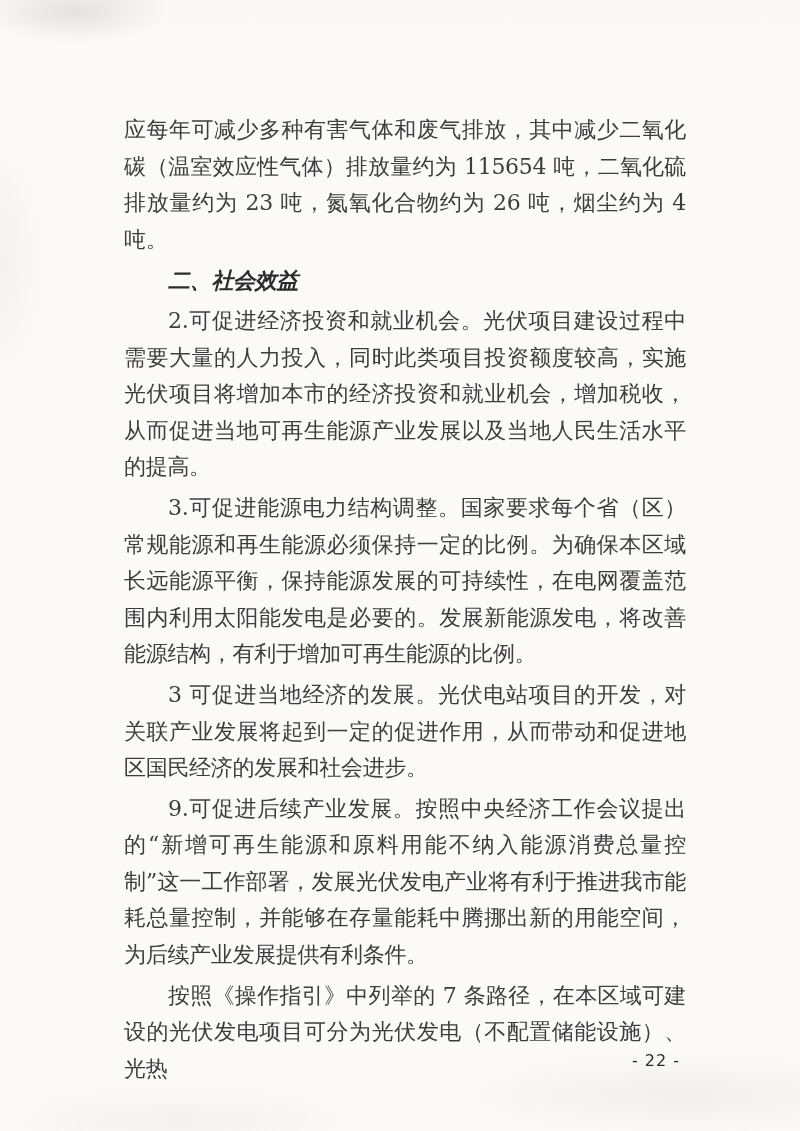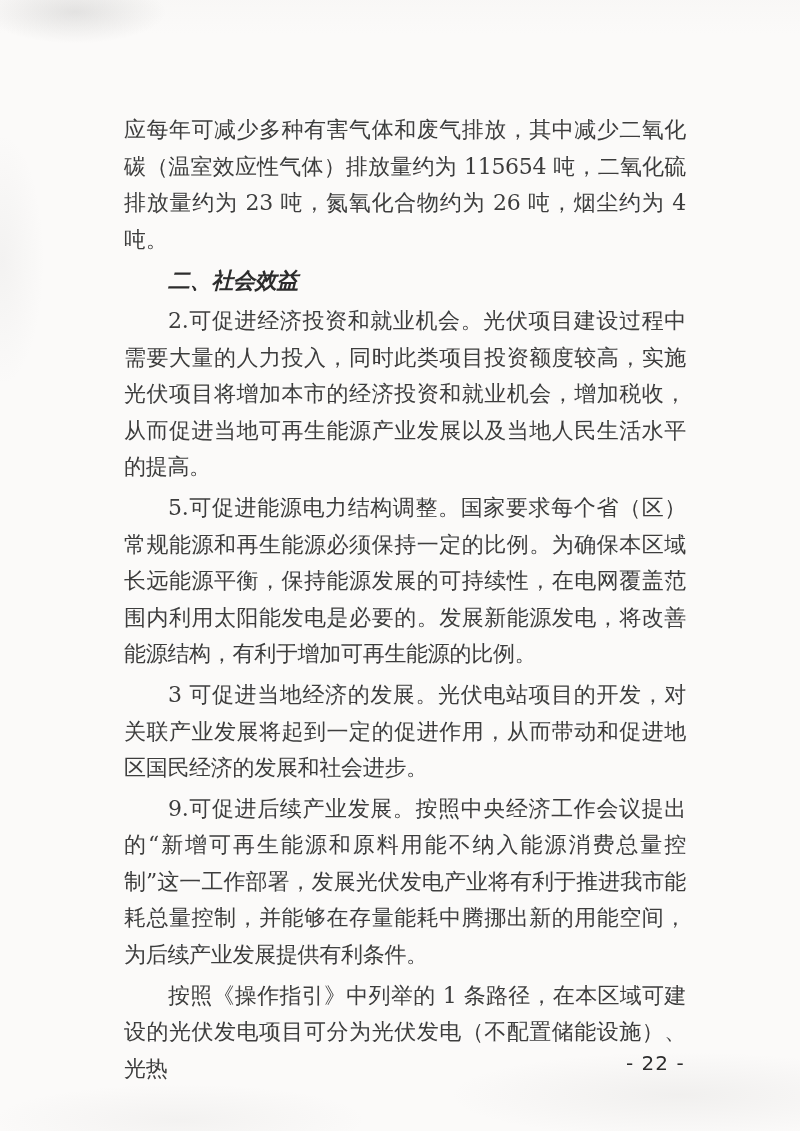--- a/index.html
+++ b/index.html
@@ -47,34 +47,35 @@
     text-indent: 2em;
     font-weight: 700;
     color: #2c2c2c;
     font-style: italic;
   }
   .page-number {
     position: absolute;
     left: 626px;
     top: 1051px;
     width: 60px;
+    text-align: center;
     font-family: "DejaVu Sans", "Liberation Sans", sans-serif;
-    font-size: 20px;
+    font-size: 16px;
     letter-spacing: 1px;
     color: #2c2c2c;
   }
 </style>
 </head>
 <body>
 
 <div class="page">
   <div class="content">
     <p class="para-noindent">应每年可减少多种有害气体和废气排放，其中减少二氧化碳（温室效应性气体）排放量约为 115654 吨，二氧化硫排放量约为 23 吨，氮氧化合物约为 26 吨，烟尘约为 4 吨。</p>
     <p class="heading">二、社会效益</p>
     <p class="para-indent">2.可促进经济投资和就业机会。光伏项目建设过程中需要大量的人力投入，同时此类项目投资额度较高，实施光伏项目将增加本市的经济投资和就业机会，增加税收，从而促进当地可再生能源产业发展以及当地人民生活水平的提高。</p>
-    <p class="para-indent">5.可促进能源电力结构调整。国家要求每个省（区） 常规能源和再生能源必须保持一定的比例。为确保本区域长远能源平衡，保持能源发展的可持续性，在电网覆盖范围内利用太阳能发电是必要的。发展新能源发电，将改善能源结构，有利于增加可再生能源的比例。</p>
+    <p class="para-indent">3.可促进能源电力结构调整。国家要求每个省（区） 常规能源和再生能源必须保持一定的比例。为确保本区域长远能源平衡，保持能源发展的可持续性，在电网覆盖范围内利用太阳能发电是必要的。发展新能源发电，将改善能源结构，有利于增加可再生能源的比例。</p>
     <p class="para-indent">3 可促进当地经济的发展。光伏电站项目的开发，对关联产业发展将起到一定的促进作用，从而带动和促进地区国民经济的发展和社会进步。</p>
     <p class="para-indent">9.可促进后续产业发展。按照中央经济工作会议提出的“新增可再生能源和原料用能不纳入能源消费总量控制”这一工作部署，发展光伏发电产业将有利于推进我市能耗总量控制，并能够在存量能耗中腾挪出新的用能空间，为后续产业发展提供有利条件。</p>
-    <p class="para-indent">按照《操作指引》中列举的 1 条路径，在本区域可建设的光伏发电项目可分为光伏发电（不配置储能设施）、光热</p>
+    <p class="para-indent">按照《操作指引》中列举的 7 条路径，在本区域可建设的光伏发电项目可分为光伏发电（不配置储能设施）、光热</p>
   </div>
 
   <div class="page-number">- 22 -</div>
 </div>
 
 </body></html>

